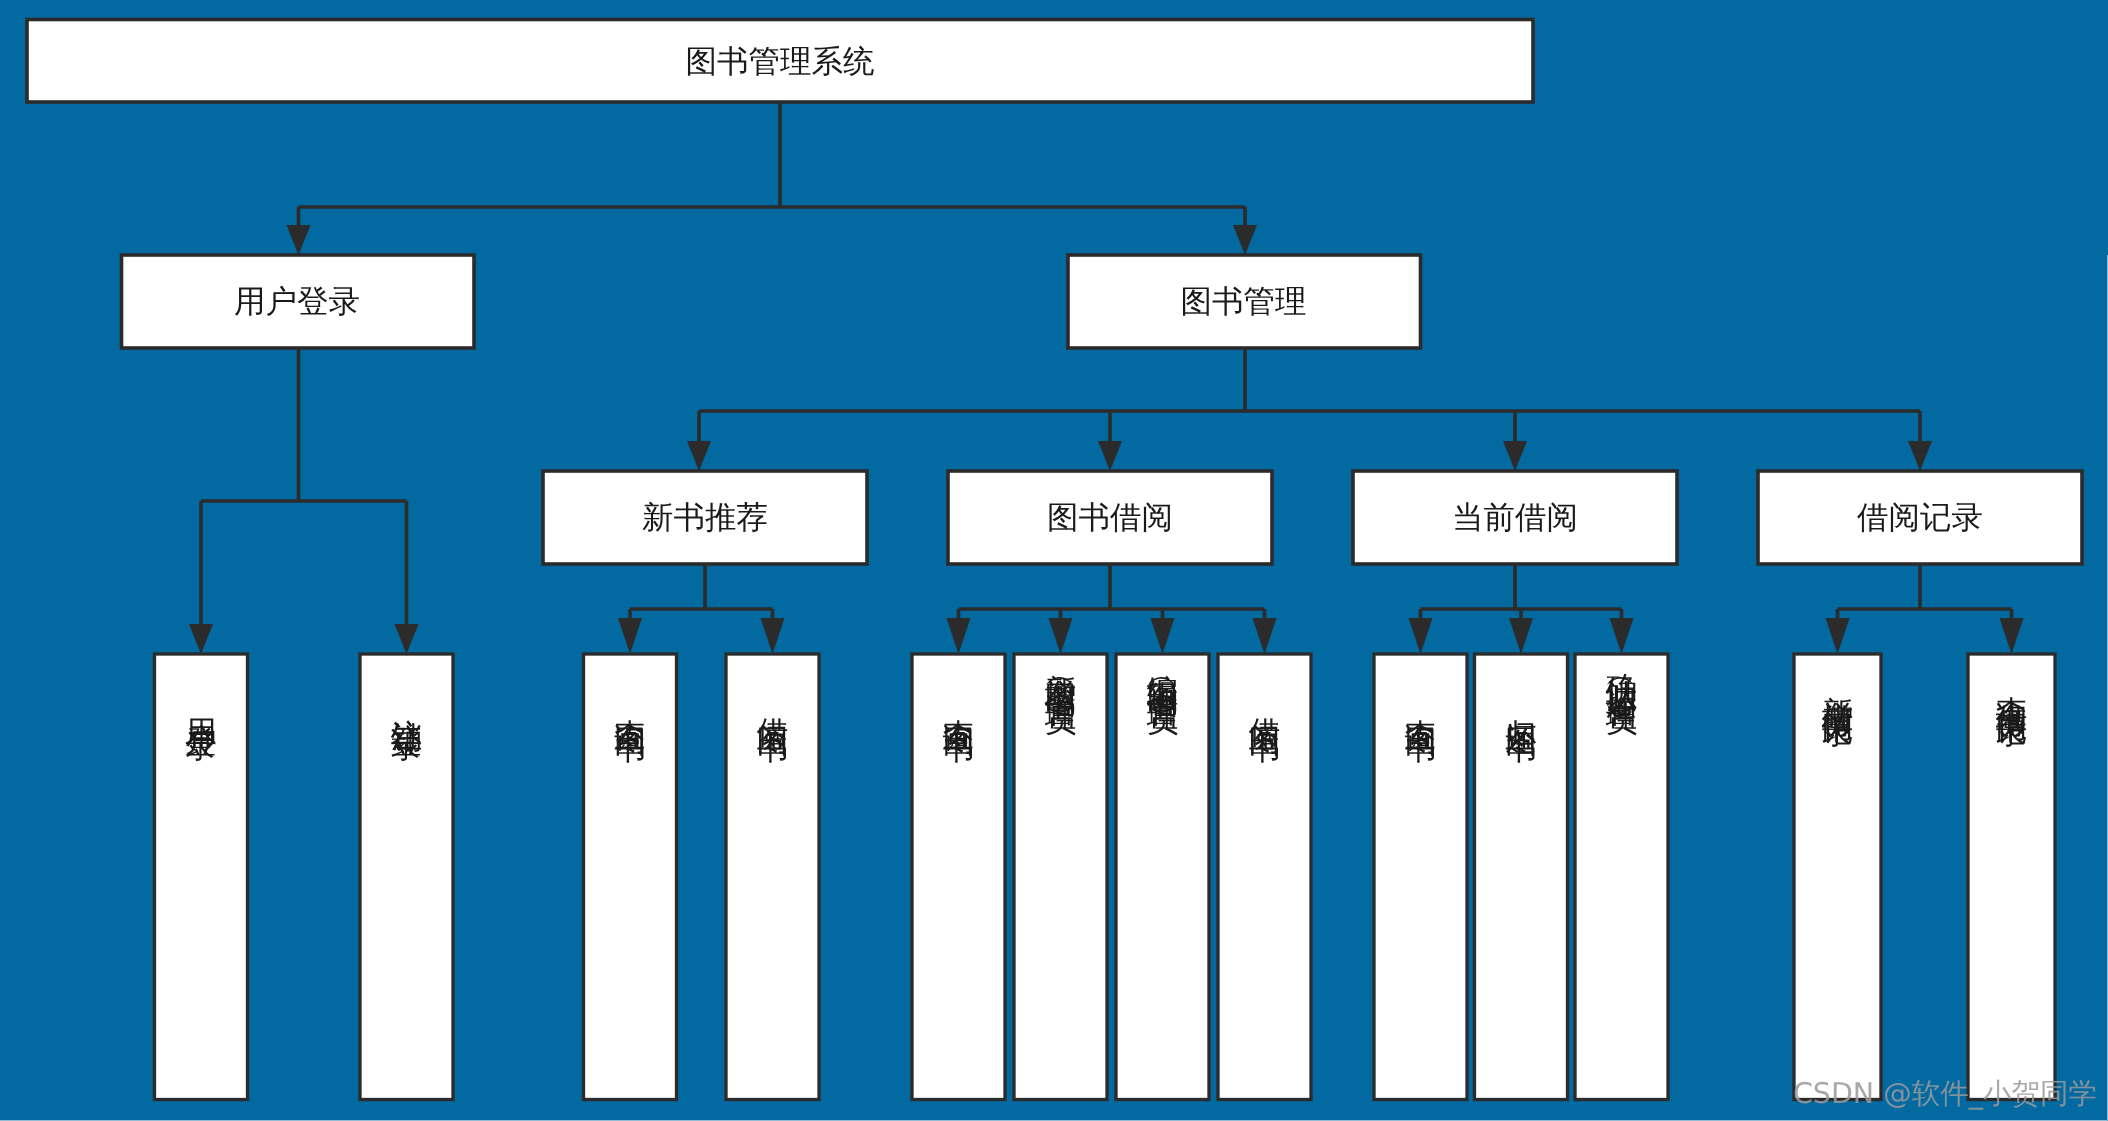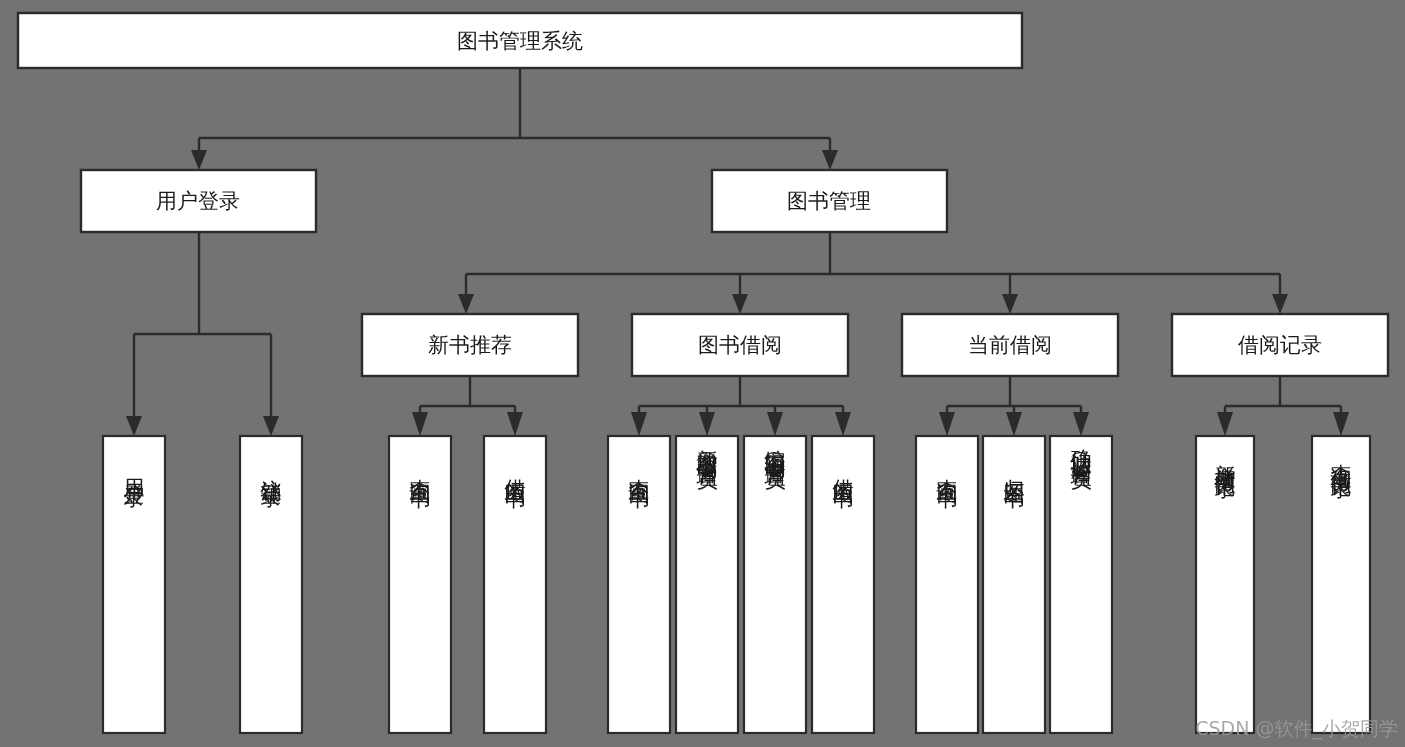--- a/index.html
+++ b/index.html
@@ -11,21 +11,21 @@
   body {
     width: 1405px;
     height: 747px;
     font-family: "DejaVu Sans", "Liberation Sans", sans-serif;
     overflow: hidden;
   }
   #diagram-root {
     position: relative;
     width: 1405px;
     height: 747px;
-    background: #737373;
+    background: #0369a1;
   }
   svg.chart-svg {
     display: block;
     width: 1405px;
     height: 747px;
   }
   .node-box {
     fill: #ffffff;
     stroke: #2b2b2b;
     stroke-width: 2.4;

